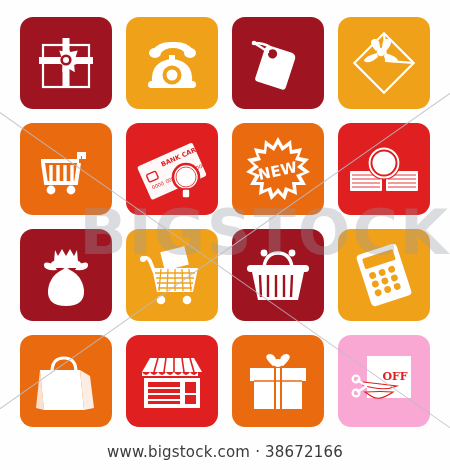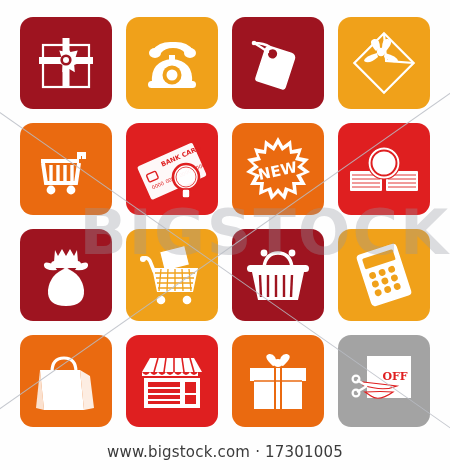--- a/index.html
+++ b/index.html
@@ -344,21 +344,21 @@
           </g>
           <rect x="5" y="18" width="56" height="13" fill="#fff"></rect>
           <rect x="9" y="31" width="48" height="28" fill="#fff"></rect>
           <rect x="29" y="18" width="8" height="41" fill="#ea6a10"></rect>
           <rect x="31" y="18" width="4" height="41" fill="#fff"></rect>
           <line x1="9" y1="31" x2="57" y2="31" stroke="#ea6a10" stroke-width="1.4"></line>
         </svg>
       </span>
     </div>
 
-    <div class="tile" style="background: #a3a3a3;">
+    <div class="tile" style="background: #f9a8d4;">
       <span>
         <svg width="66" height="66" viewBox="0 0 66 66">
           <rect x="16" y="8" width="44" height="42" fill="#fff"></rect>
           <text x="44" y="32" font-size="11" font-weight="bold" fill="#df1f20" text-anchor="middle" font-family="DejaVu Serif, serif">OFF</text>
           <path d="M12 34 q18 2 34 4 q-14 6 -34 -1z" fill="#fff" stroke="#df1f20" stroke-width="1.2"></path>
           <path d="M14 44 q16 -1 28 0 q-14 10 -22 4 z" fill="#fff" stroke="#df1f20" stroke-width="1.2"></path>
           <path d="M6 32 l10 6" stroke="#fff" stroke-width="2.4" fill="none"></path>
           <path d="M6 44 l10 -6" stroke="#fff" stroke-width="2.4" fill="none"></path>
           <circle cx="5" cy="31" r="3.4" fill="none" stroke="#fff" stroke-width="2.2"></circle>
           <circle cx="5" cy="45" r="3.4" fill="none" stroke="#fff" stroke-width="2.2"></circle>
@@ -366,15 +366,15 @@
       </span>
     </div>
 
   </div>
 
   <div class="diag d1"></div>
   <div class="diag d2"></div>
 
   <div class="wm-big">BIGSTOCK</div>
 
-  <div class="footer">www.bigstock.com · 17301005</div>
+  <div class="footer">www.bigstock.com · 38672166</div>
 
 </div>
 
 </body></html>

